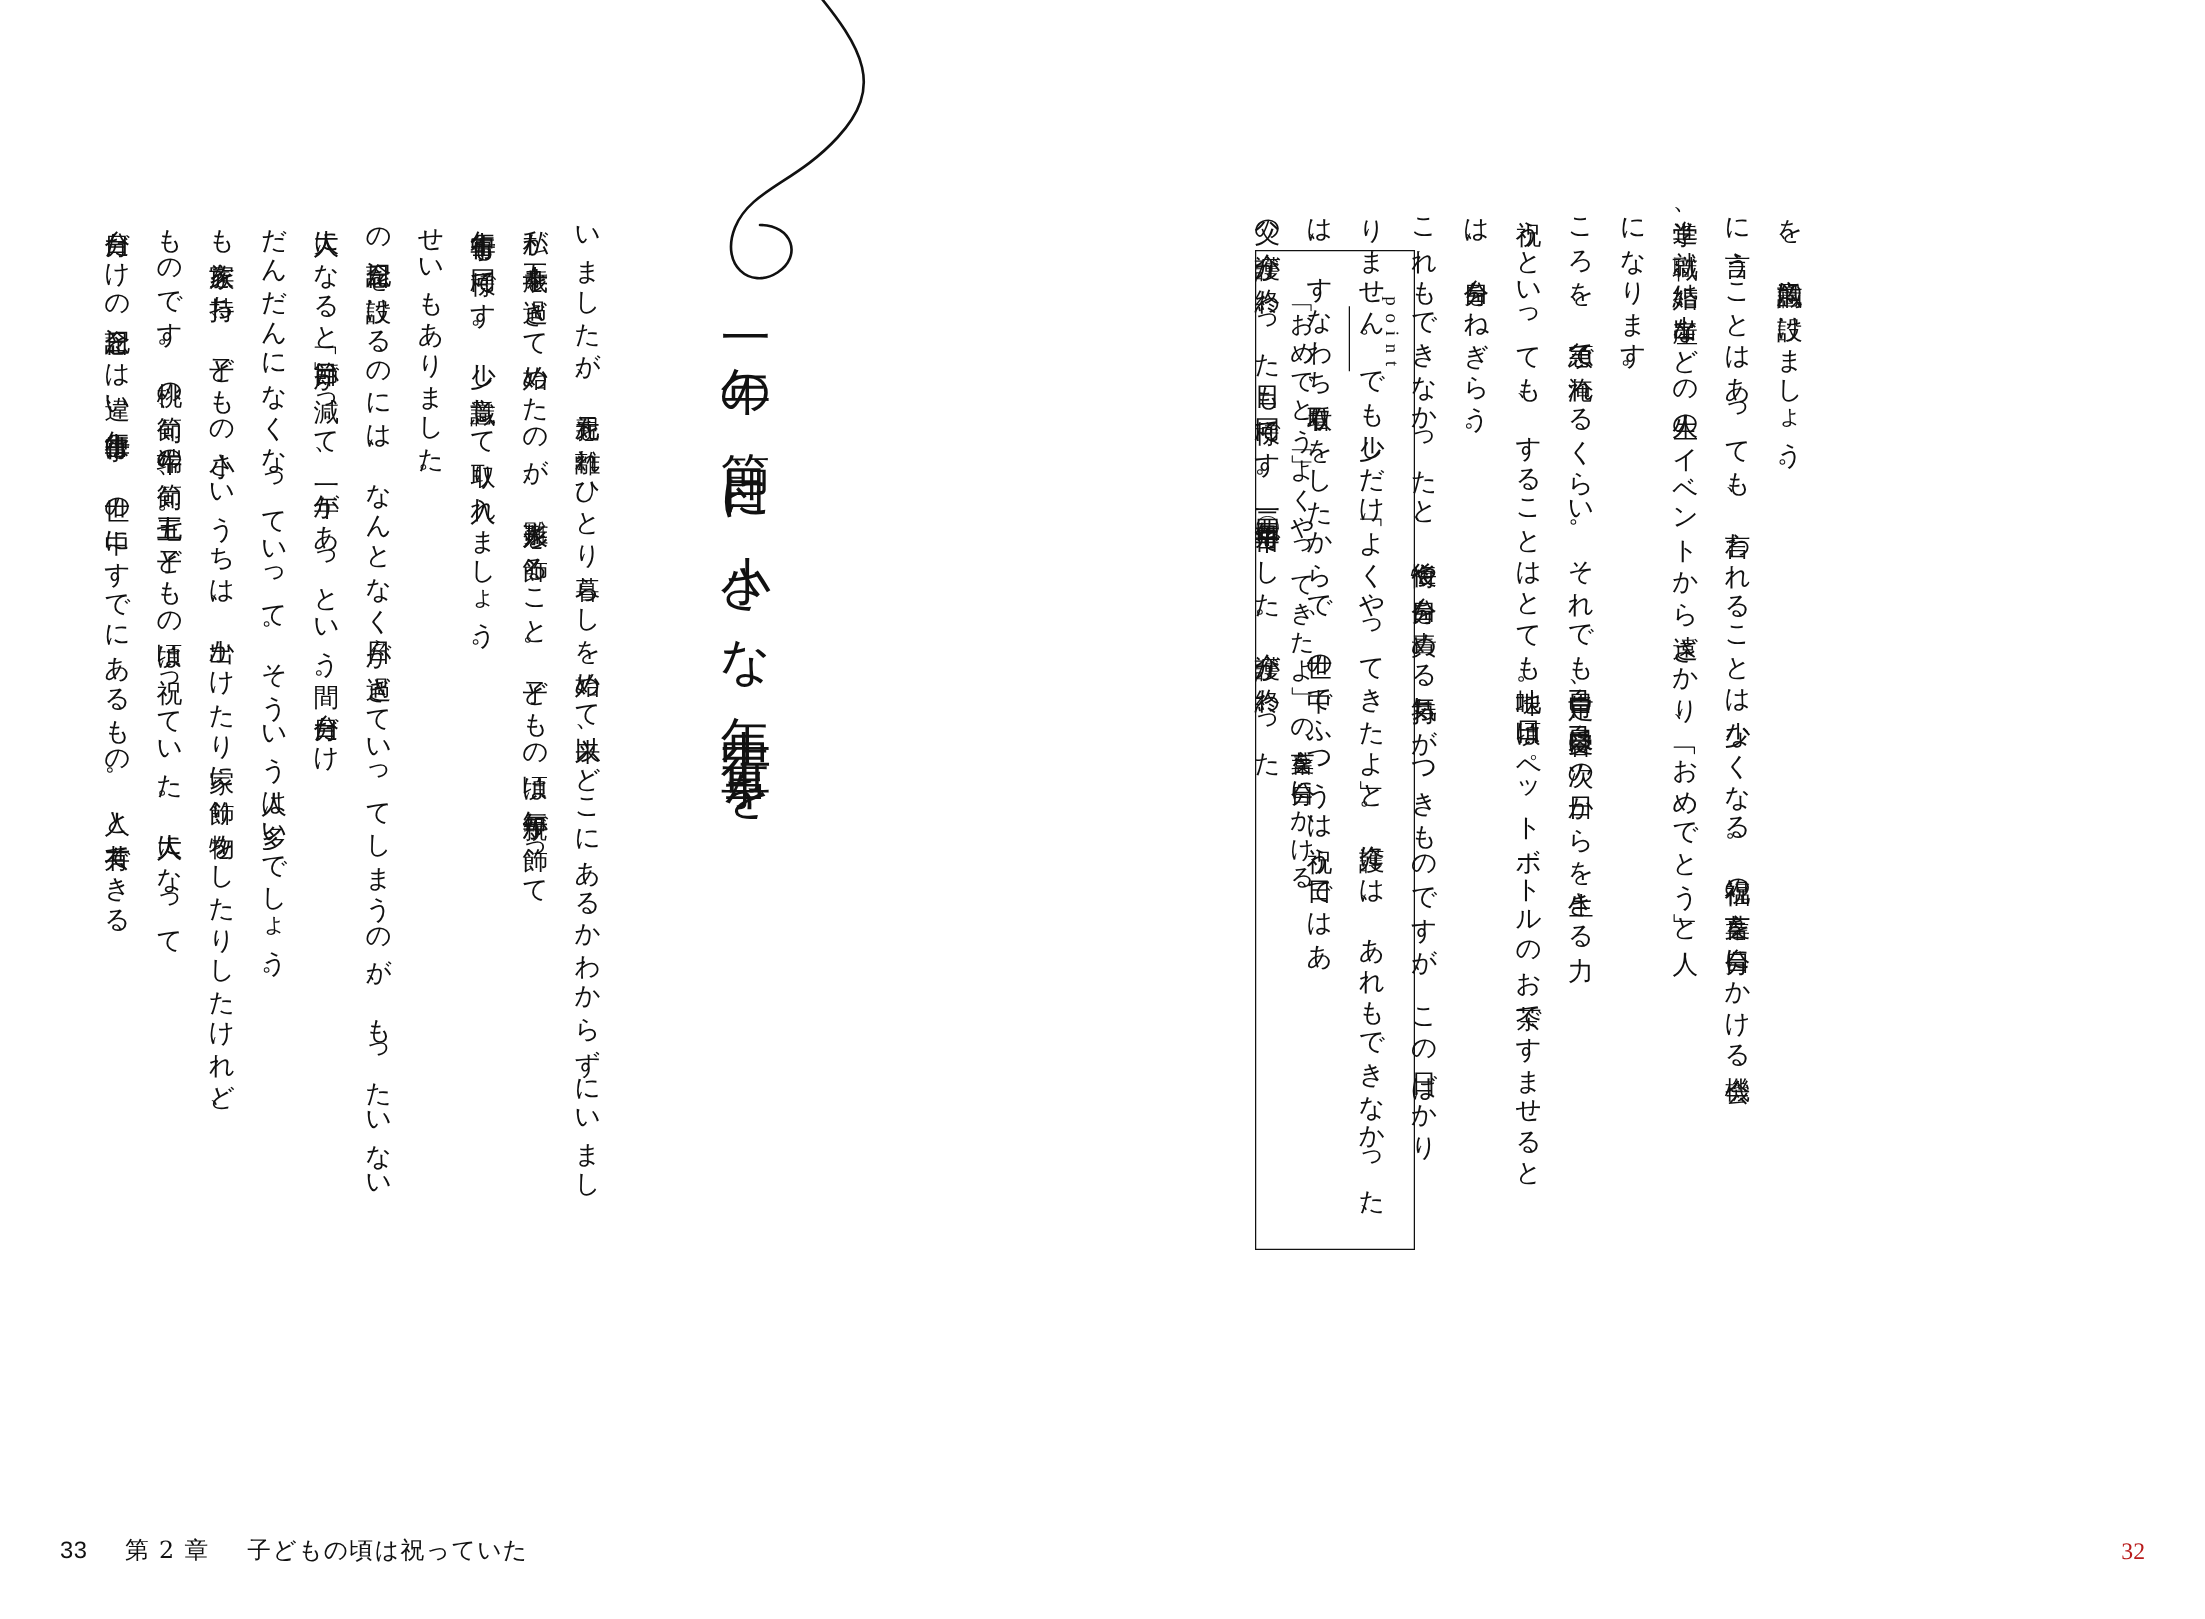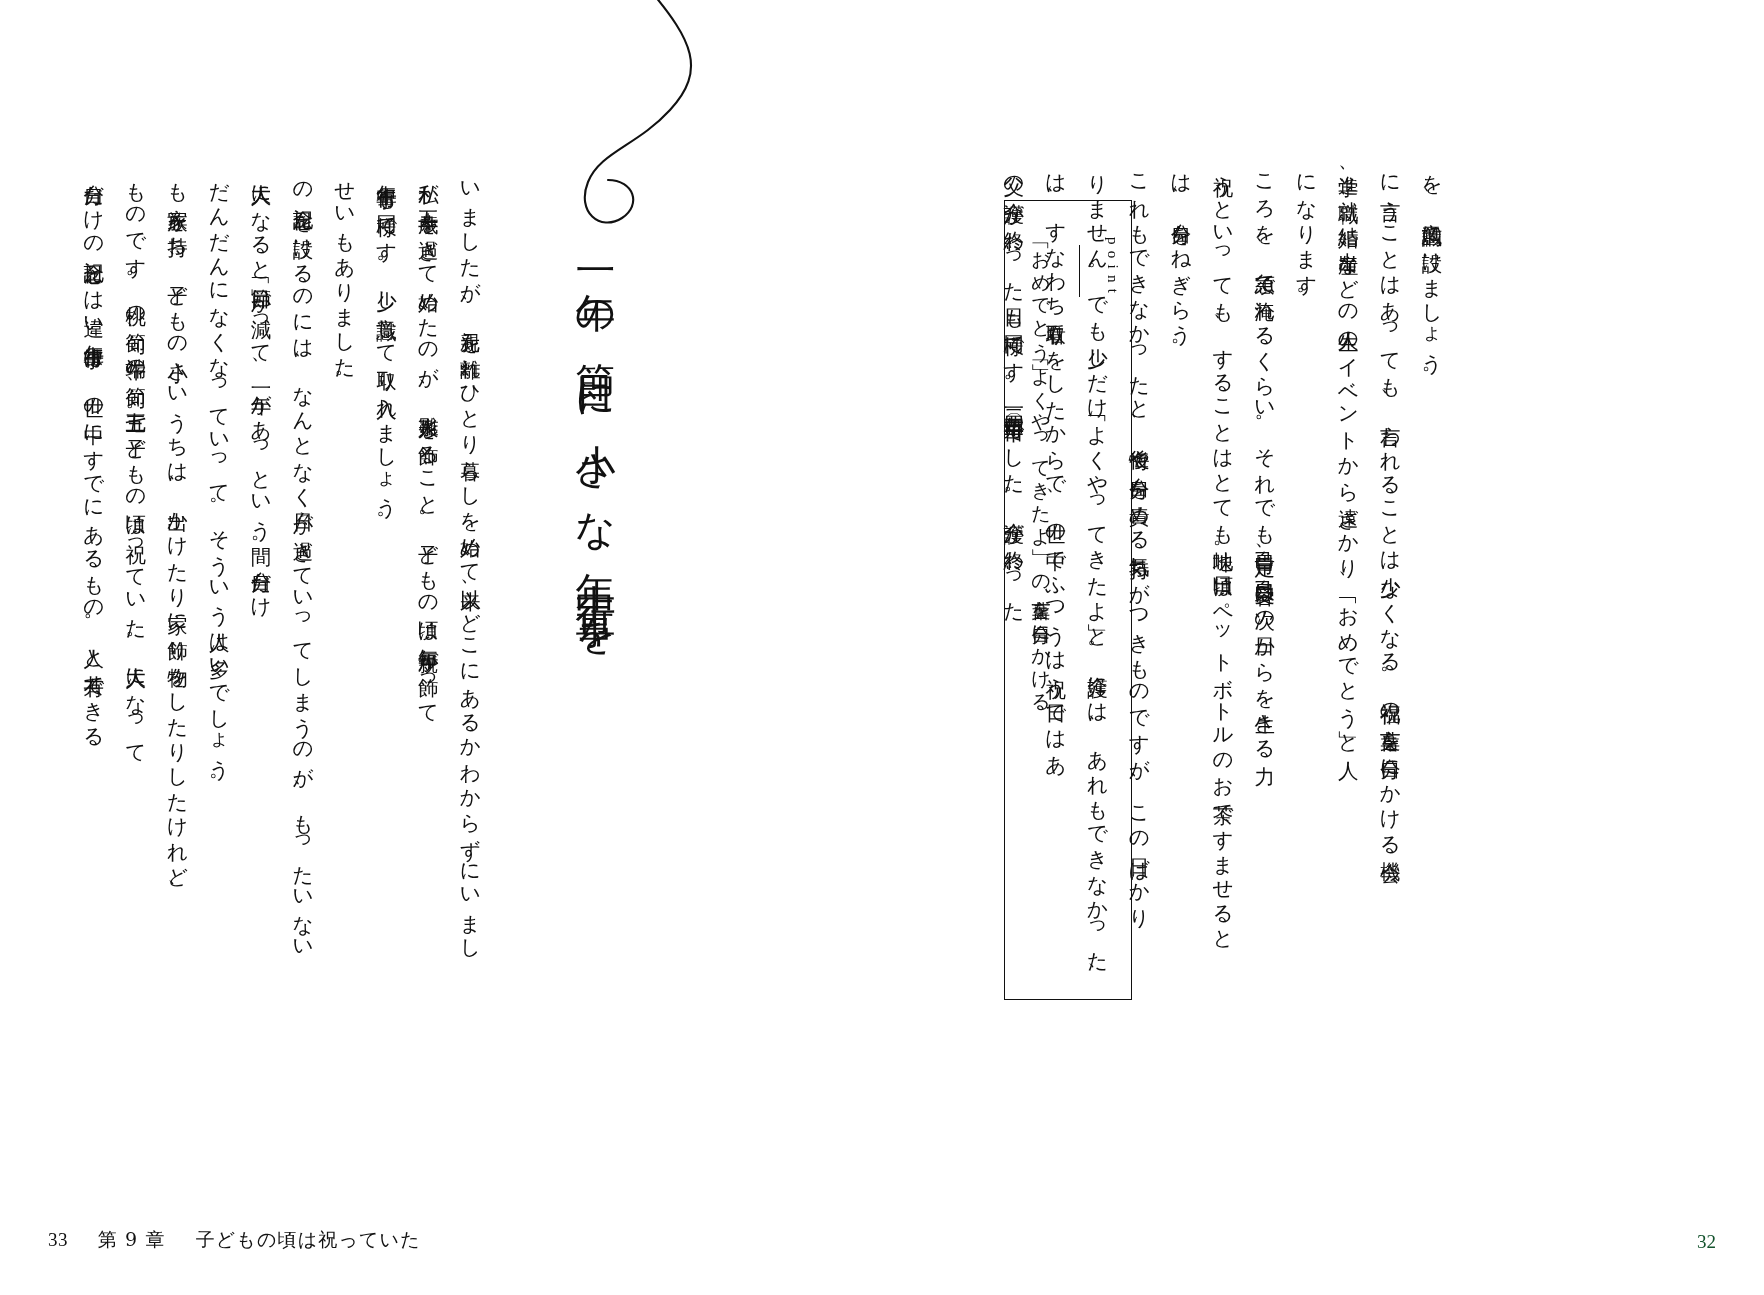--- a/index.html
+++ b/index.html
@@ -161,31 +161,31 @@
     bottom: 42px;
     display: flex;
     align-items: baseline;
     gap: 30px;
     font-family: "DejaVu Serif", "Liberation Serif", serif;
     font-size: 19px;
     letter-spacing: 0.06em;
     color: #111;
   }
   .footer-left .folio {
-    font-family: Liberation Serif, serif;
+    font-family: Liberation Sans, sans-serif;
     font-size: 19px;
     letter-spacing: 0.02em;
   }
   .footer-right {
     position: absolute;
     right: 48px;
     bottom: 42px;
     font-family: "Liberation Serif", serif;
     font-size: 19px;
-    color: #14532d;
+    color: #b91c1c;
   }
 </style>
 </head>
 <body>
 
 <div class="spread">
 
   <div class="page-right">
 
     <div class="body-right">
@@ -230,18 +230,18 @@
       <div class="vtext">大人になると「節目」が減って、一年があっという間。自分だけ</div>
       <div class="vtext">の記念日を設けるのには、なんとなく日々が過ぎていってしまうのが、もったいない</div>
       <div class="vtext">せいもありました。</div>
       <div class="vtext">年中行事も同様です。少し意識して取り入れましょう。</div>
       <div class="vtext">私が五十歳を過ぎて始めたのが、雛人形を飾ること。子どもの頃は毎年親が飾って</div>
       <div class="vtext">いましたが、親元を離れひとり暮らしを始めて以来、どこにあるかわからずにいまし</div>
     </div>
 
     <div class="footer-left">
       <span class="folio">33</span>
-      <span>第 9 章</span>
+      <span>第 2 章</span>
       <span>子どもの頃は祝っていた</span>
     </div>
   </div>
 
 </div>
 
 </body></html>

